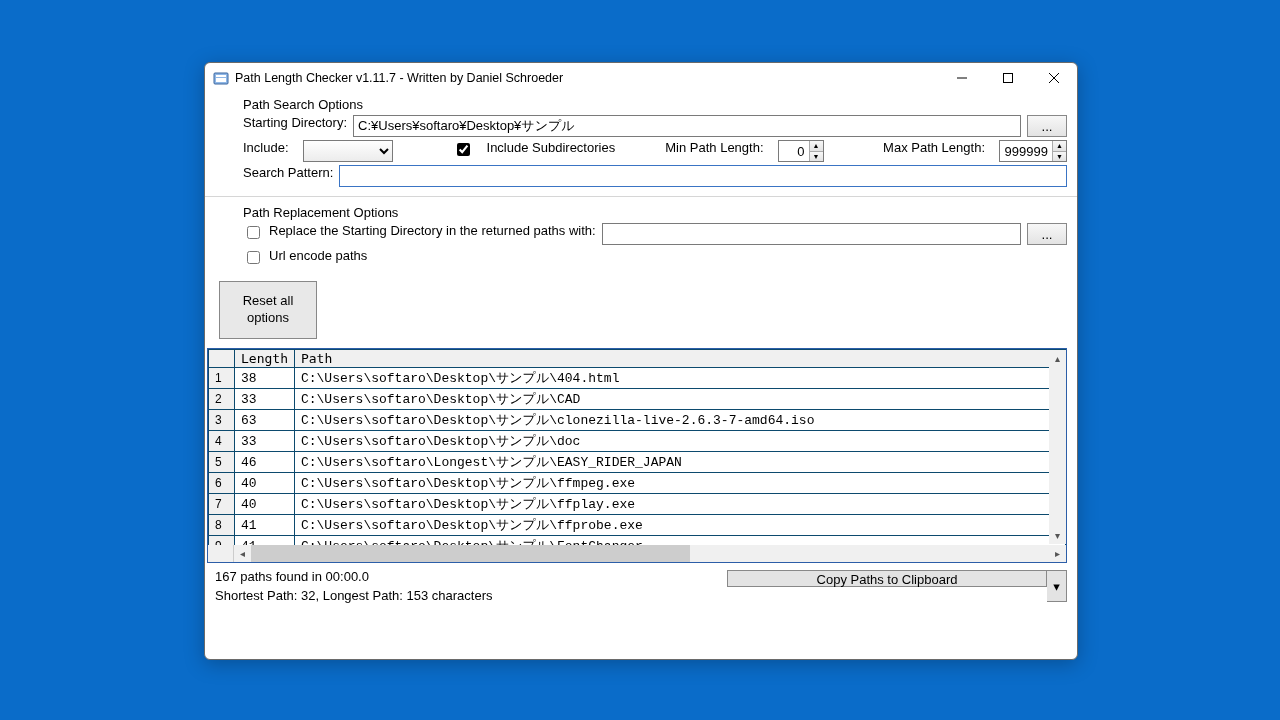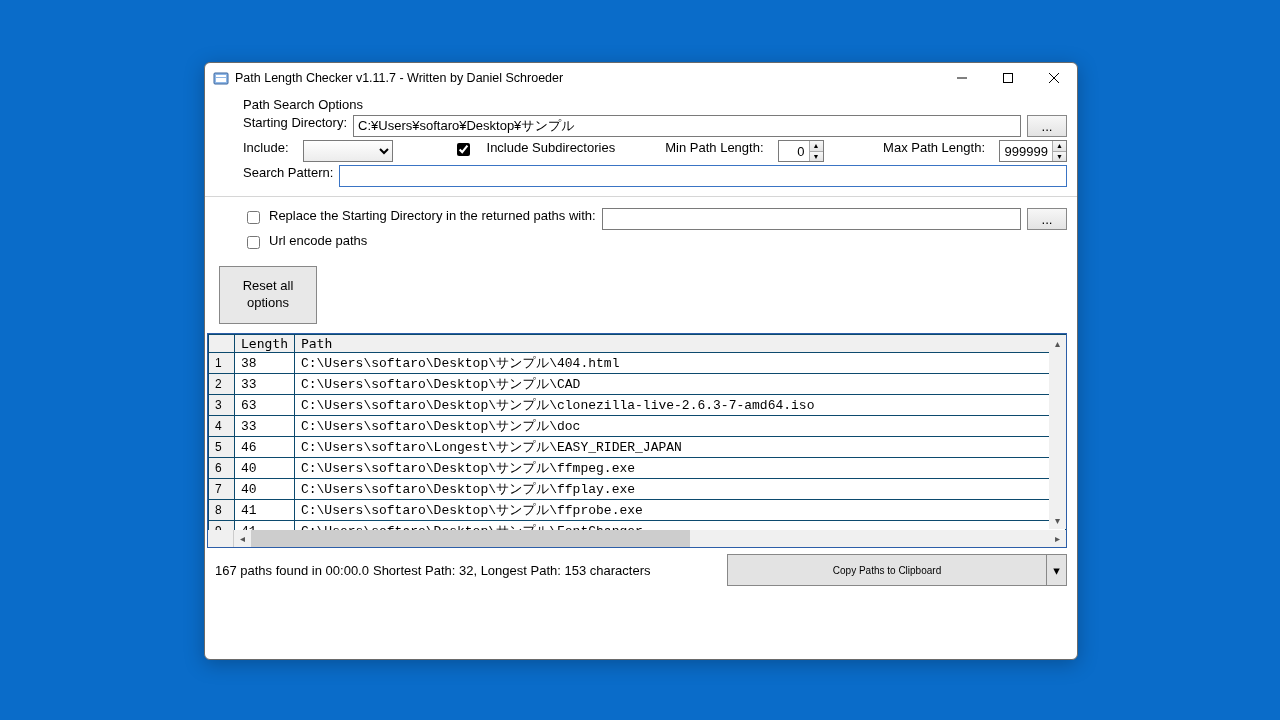--- a/index.html
+++ b/index.html
@@ -154,27 +154,27 @@
     display: flex; flex-direction: column; align-items: center;
   }
   .vscroll .varrow { width: 17px; height: 17px; display:flex; align-items:center; justify-content:center; font-size:10px; color:#555; }
   .vscroll .vtrack { flex:1; width:100%; position:relative; }
 
   .statusbar {
     padding: 6px 10px 6px 10px;
     display: flex;
     align-items: center;
   }
-  .status-left { flex: 1; display: flex; flex-direction: row; gap: 4px; font-size: 13px; }
+  .status-left { flex: 1; display: flex; flex-direction: column; gap: 4px; font-size: 13px; }
   .copybtn-wrap { display: flex; }
   .copybtn {
-    width: 320px; height: 32px;
+    width: 320px; height: 17px;
     background: #e3e3e3;
     border: 1px solid #888;
-    font-family: inherit; font-size: 10px;
+    font-family: inherit; font-size: 13px;
     cursor: pointer;
   }
   .copydrop {
     width: 20px; height: 32px;
     border: 1px solid #888; border-left: none;
     background: #e3e3e3;
     display:flex; align-items:center; justify-content:center;
     cursor: pointer;
   }
 </style>
@@ -246,20 +246,21 @@
     </div>
     <div class="row">
       <span class="lbl">Search Pattern:</span>
       <input type="text" class="flat" style="border-color: rgb(58, 116, 196);" value="">
     </div>
   </div>
 
   <div class="divider"></div>
 
   <div class="section">
+    <div class="sect-label">Path Replacement Options</div>
     <div class="row">
       <input type="checkbox" class="chk" style="">
       <span class="lbl">Replace the Starting Directory in the returned paths with:</span>
       <input type="text" class="flat" value="" style="">
       <button class="browse">...</button>
     </div>
     <div class="row">
       <input type="checkbox" class="chk" style="">
       <span class="lbl">Url encode paths</span>
     </div>

